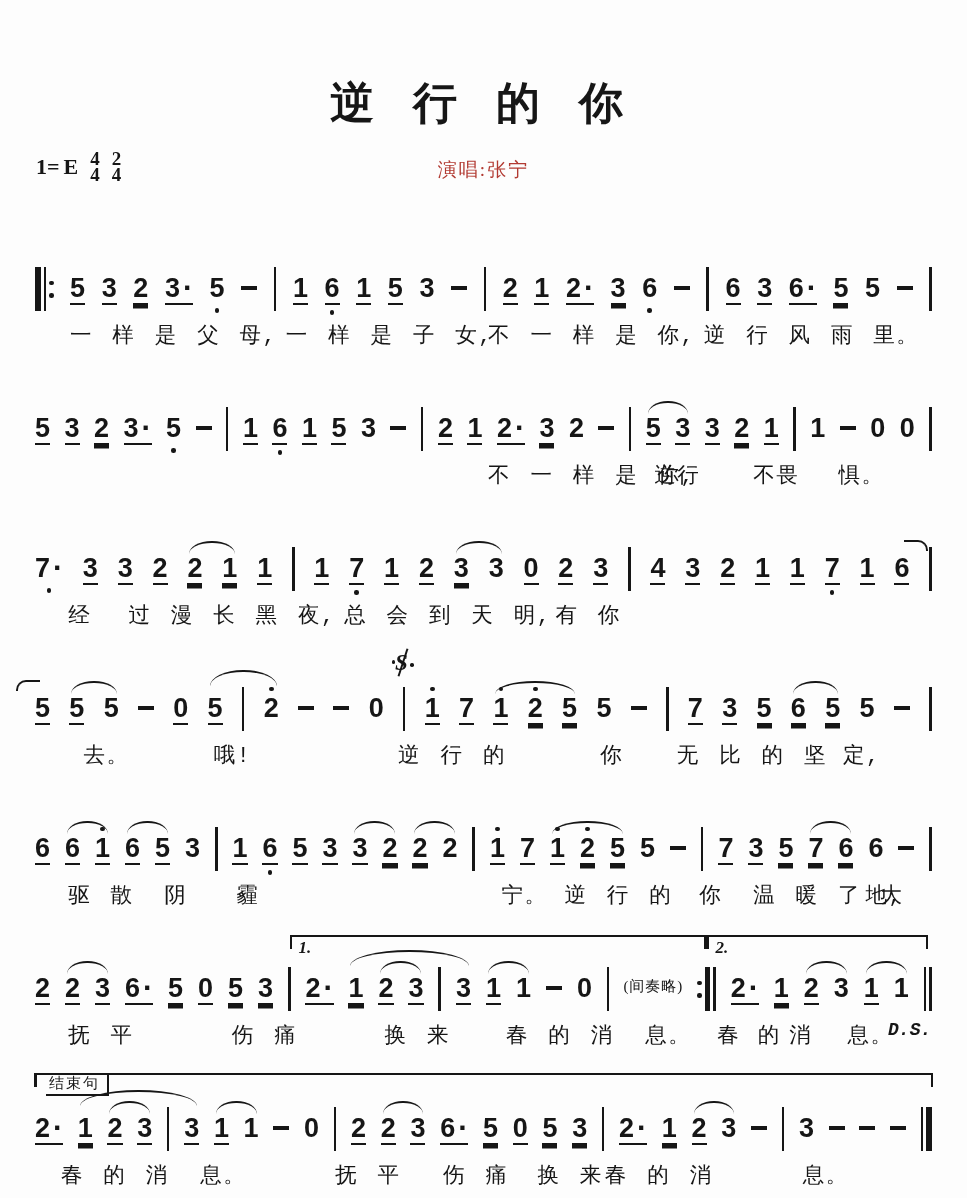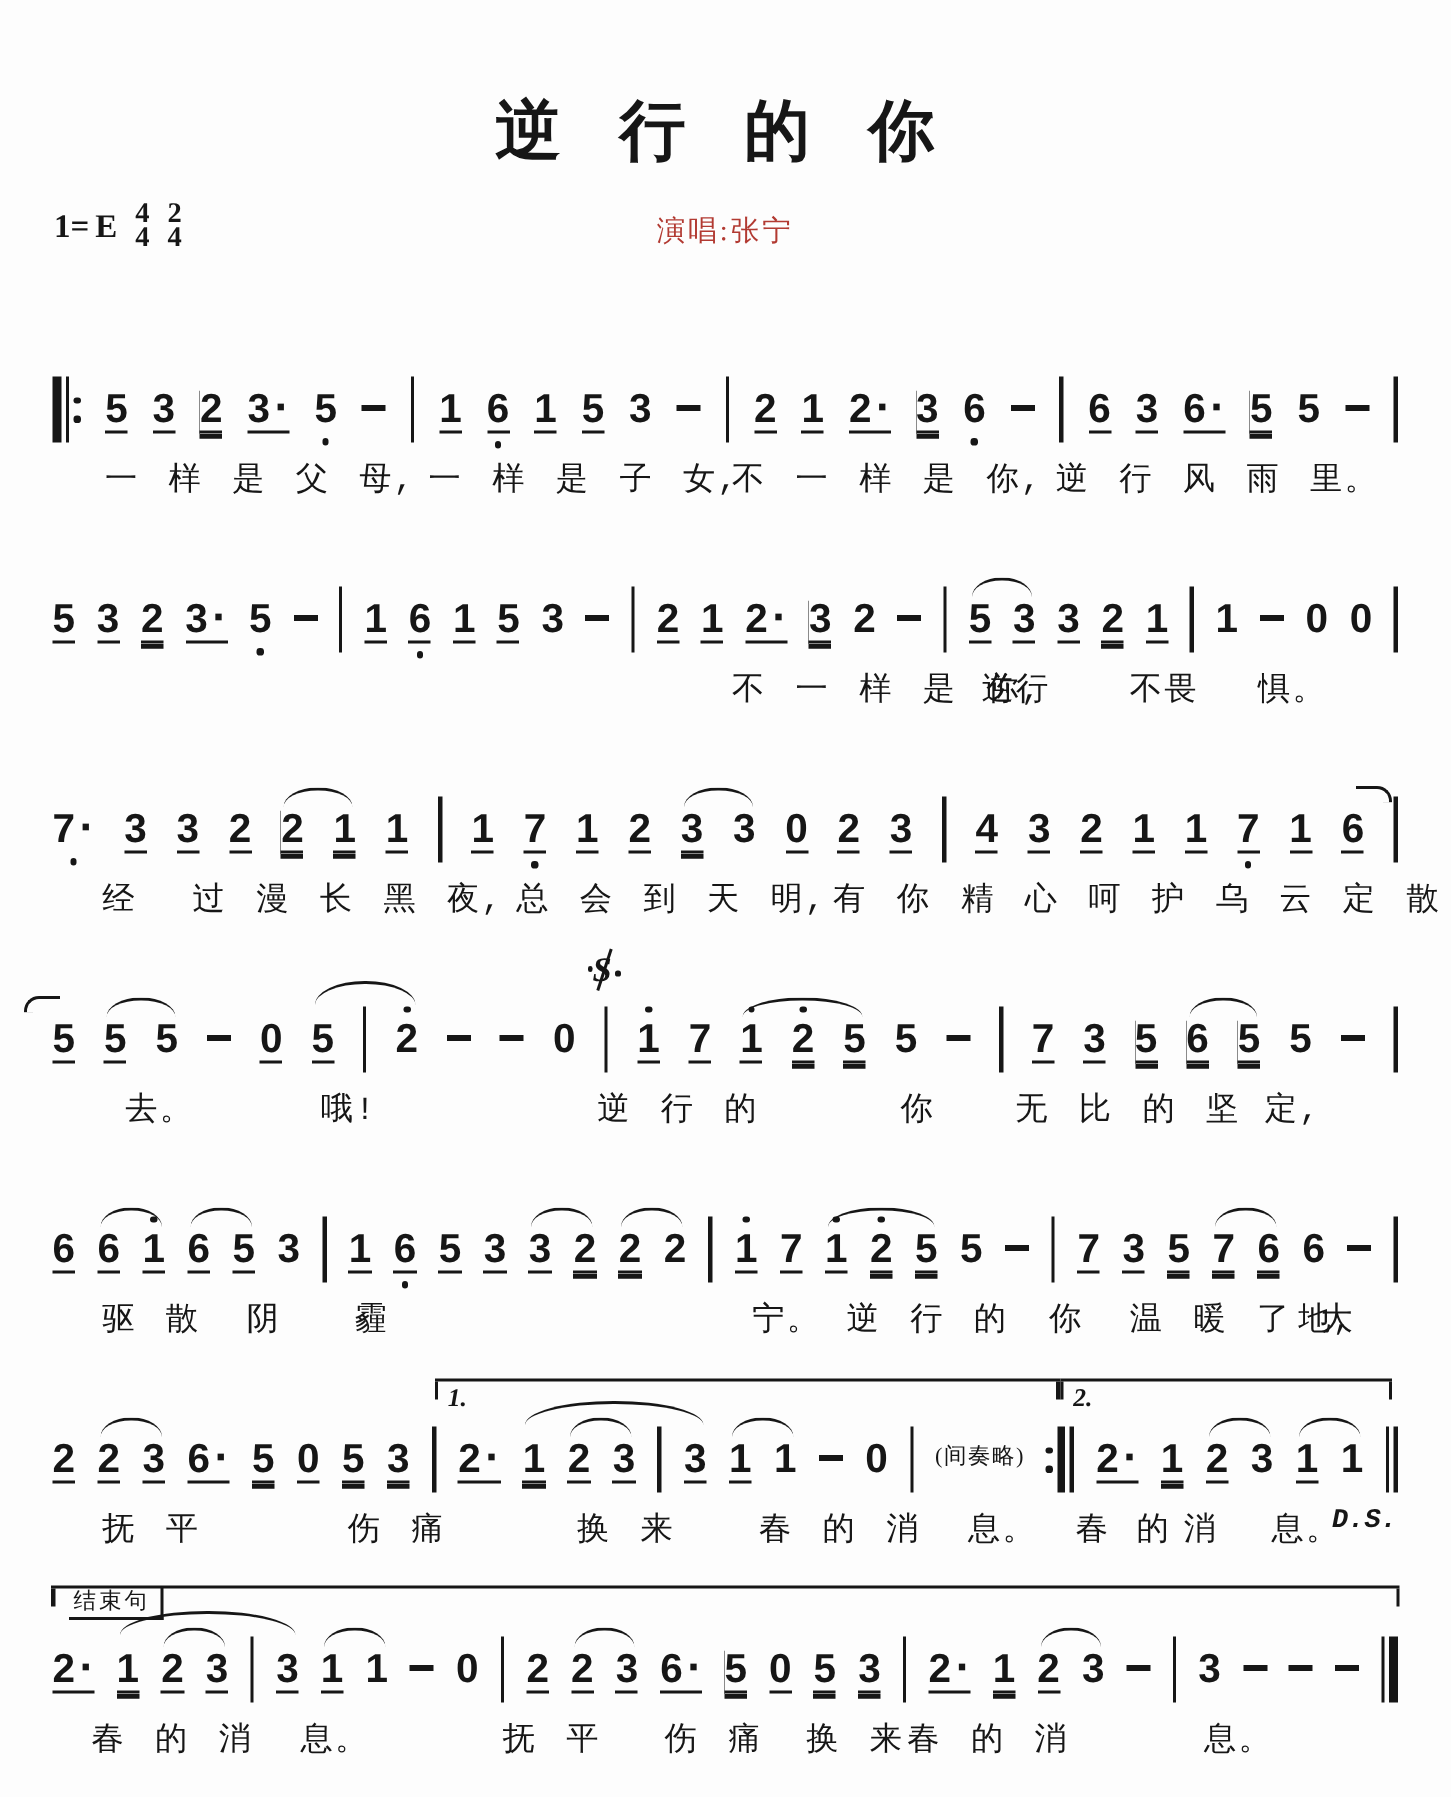--- a/index.html
+++ b/index.html
@@ -1,20 +1,20 @@
 <!DOCTYPE html>
 <html><head>
 <meta charset="utf-8">
 <style>
   html,body{margin:0;padding:0;}
   body{
     width:967px;height:1198px;overflow:hidden;background:#fdfdfd;color:#161616;
     font-family:"Liberation Serif","DejaVu Serif",serif;
   }
-  .page{width:967px;height:866px;box-sizing:border-box;padding:0 34px;}
+  .page{width:967px;height:866px;box-sizing:border-box;padding:0 34px;margin-top:16px;}
   
   .title{
     text-align:center;padding-top:58px;font-size:44px;font-weight:700;
     letter-spacing:14px;font-family:"Liberation Serif","DejaVu Serif",serif;
   }
   .meta-row{position:relative;height:86px;margin-top:4px;}
   .keysig{
     position:absolute;left:2px;top:14px;font-weight:700;font-size:22px;
     font-family:"Liberation Serif","DejaVu Serif",serif;display:flex;align-items:center;
   }
@@ -605,21 +605,20 @@
             <div class="bars">
               <i class="bl thin"></i>
             </div>
           </div>
         </div>
         <div class="lyrics-row">
           <span class="lyr" style="left: 3.8%;">经</span>
           <span class="lyr" style="left: 10.5%;">过 漫 长 黑 夜,</span>
           <span class="lyr" style="left: 34.5%;">总 会 到 天 明,</span>
           <span class="lyr" style="left: 58%;">有 你</span>
-          <span class="lyr" style="left: 67.5%;">精 心 呵 护 乌 云 定 散</span>
         </div>
         <div class="slur" style="left: 155.4px; width: 45.2px; top: 36px;"></div>
         <div class="slur" style="left: 422.4px; width: 45.2px; top: 36px;"></div>
       </div>
       <div class="line">
         <div class="notes-row">
           <div class="tok">
             <div class="top">
               <i class="frag l"></i>
             </div>

